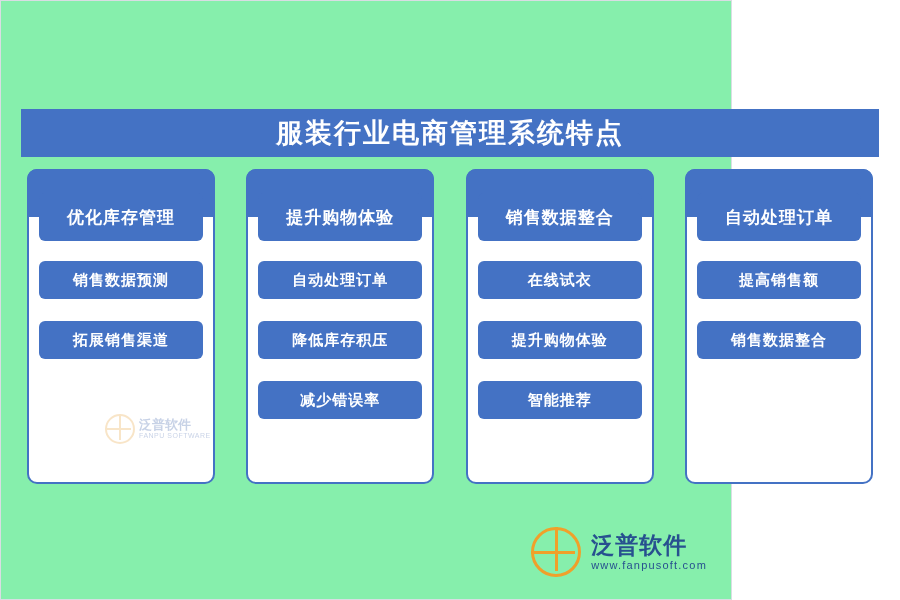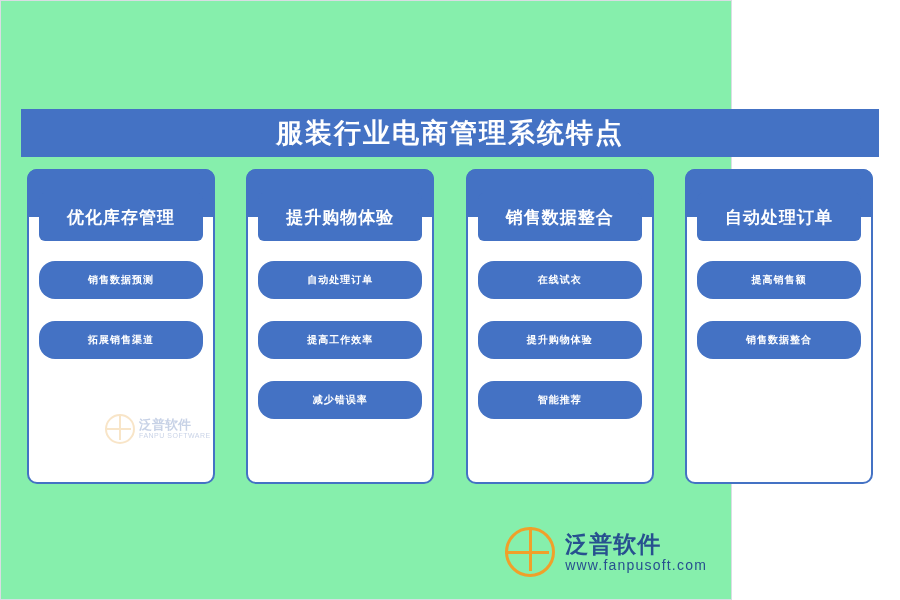--- a/index.html
+++ b/index.html
@@ -97,26 +97,26 @@
     position: absolute;
     left: 0;
     top: 92px;
     width: 200px;
   }
   .pill {
     margin: 0 auto 22px auto;
     width: 164px;
     height: 38px;
     background: #4472c4;
-    border-radius: 16px;
+    border-radius: 6px;
     display: flex;
     align-items: center;
     justify-content: center;
     color: #ffffff;
-    font-size: 10px;
+    font-size: 15px;
     font-weight: bold;
     letter-spacing: 1px;
   }
   
   #watermark {
     position: absolute;
     left: 84px;
     top: 240px;
     width: 120px;
     height: 40px;
@@ -207,21 +207,21 @@
   #brand .brand-text {
     line-height: 1.15;
   }
   #brand .brand-cn {
     font-size: 23px;
     font-weight: bold;
     color: #27508f;
     letter-spacing: 1px;
   }
   #brand .brand-en {
-    font-size: 14px;
+    font-size: 11px;
     color: #27508f;
     letter-spacing: 1.2px;
   }
 </style>
 </head>
 <body>
 
 <div id="page">
 
   <div id="title-banner">
@@ -246,21 +246,21 @@
         </div>
       </div>
     </div>
 
     <div class="column">
       <div class="col-frame"></div>
       <div class="col-frame-top"></div>
       <div class="col-head">提升购物体验</div>
       <div class="col-items">
         <div class="pill">自动处理订单</div>
-        <div class="pill">提高工作效率</div>
+        <div class="pill">降低库存积压</div>
         <div class="pill">减少错误率</div>
       </div>
     </div>
 
     <div class="column">
       <div class="col-frame"></div>
       <div class="col-frame-top"></div>
       <div class="col-head">销售数据整合</div>
       <div class="col-items">
         <div class="pill">在线试衣</div>

